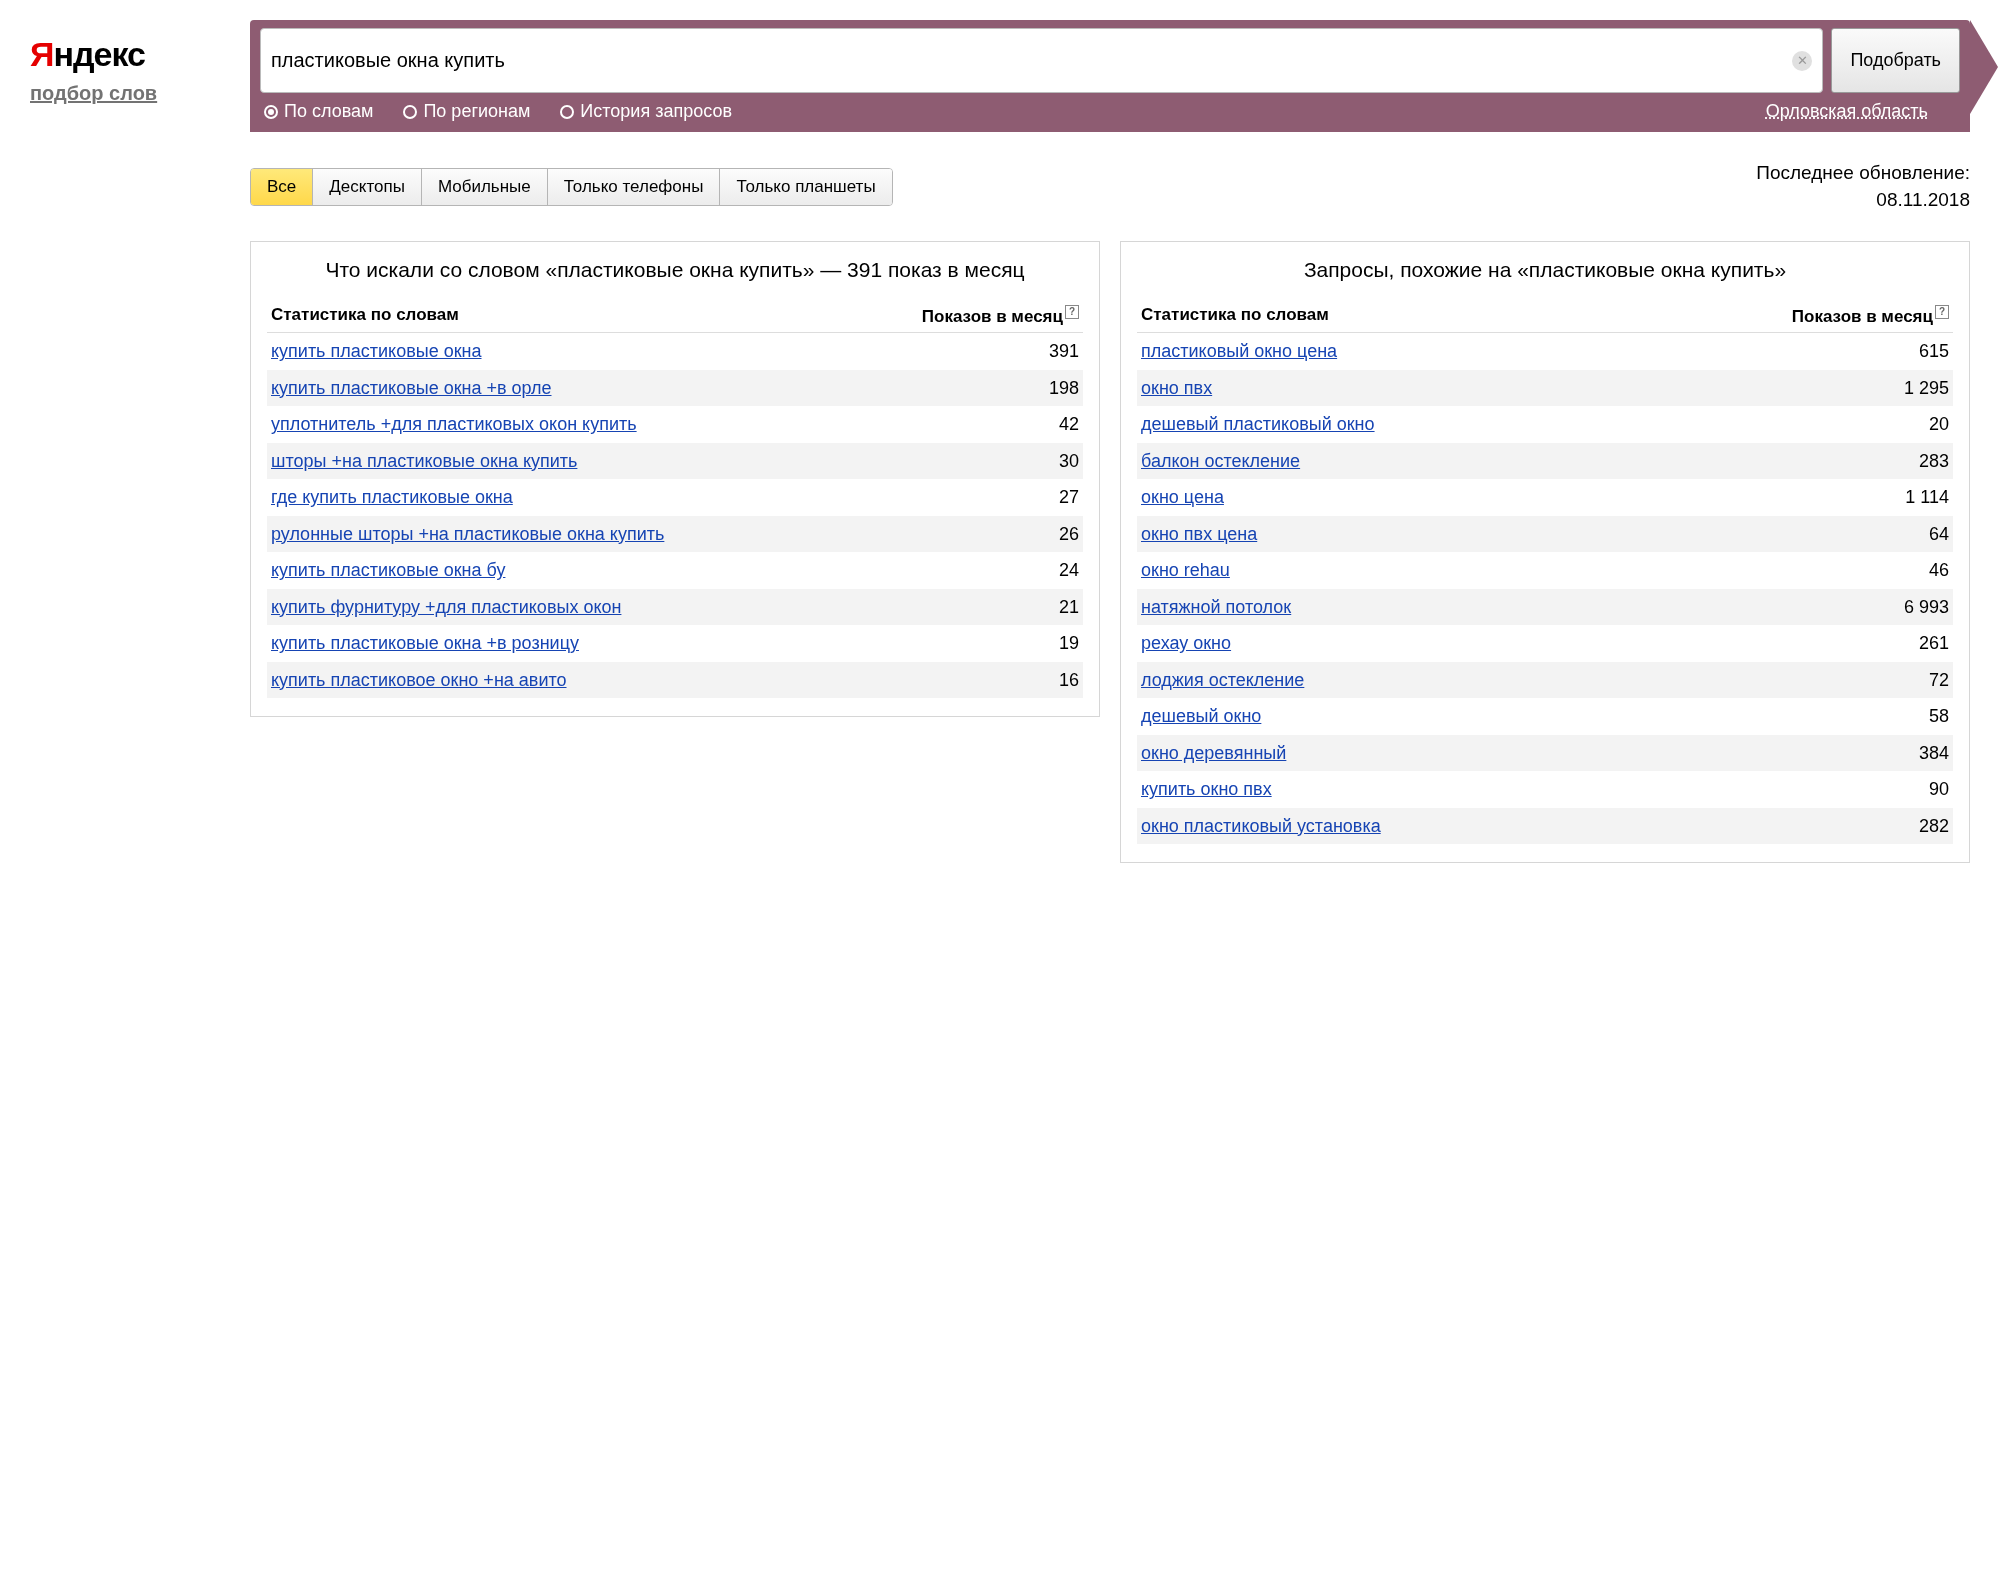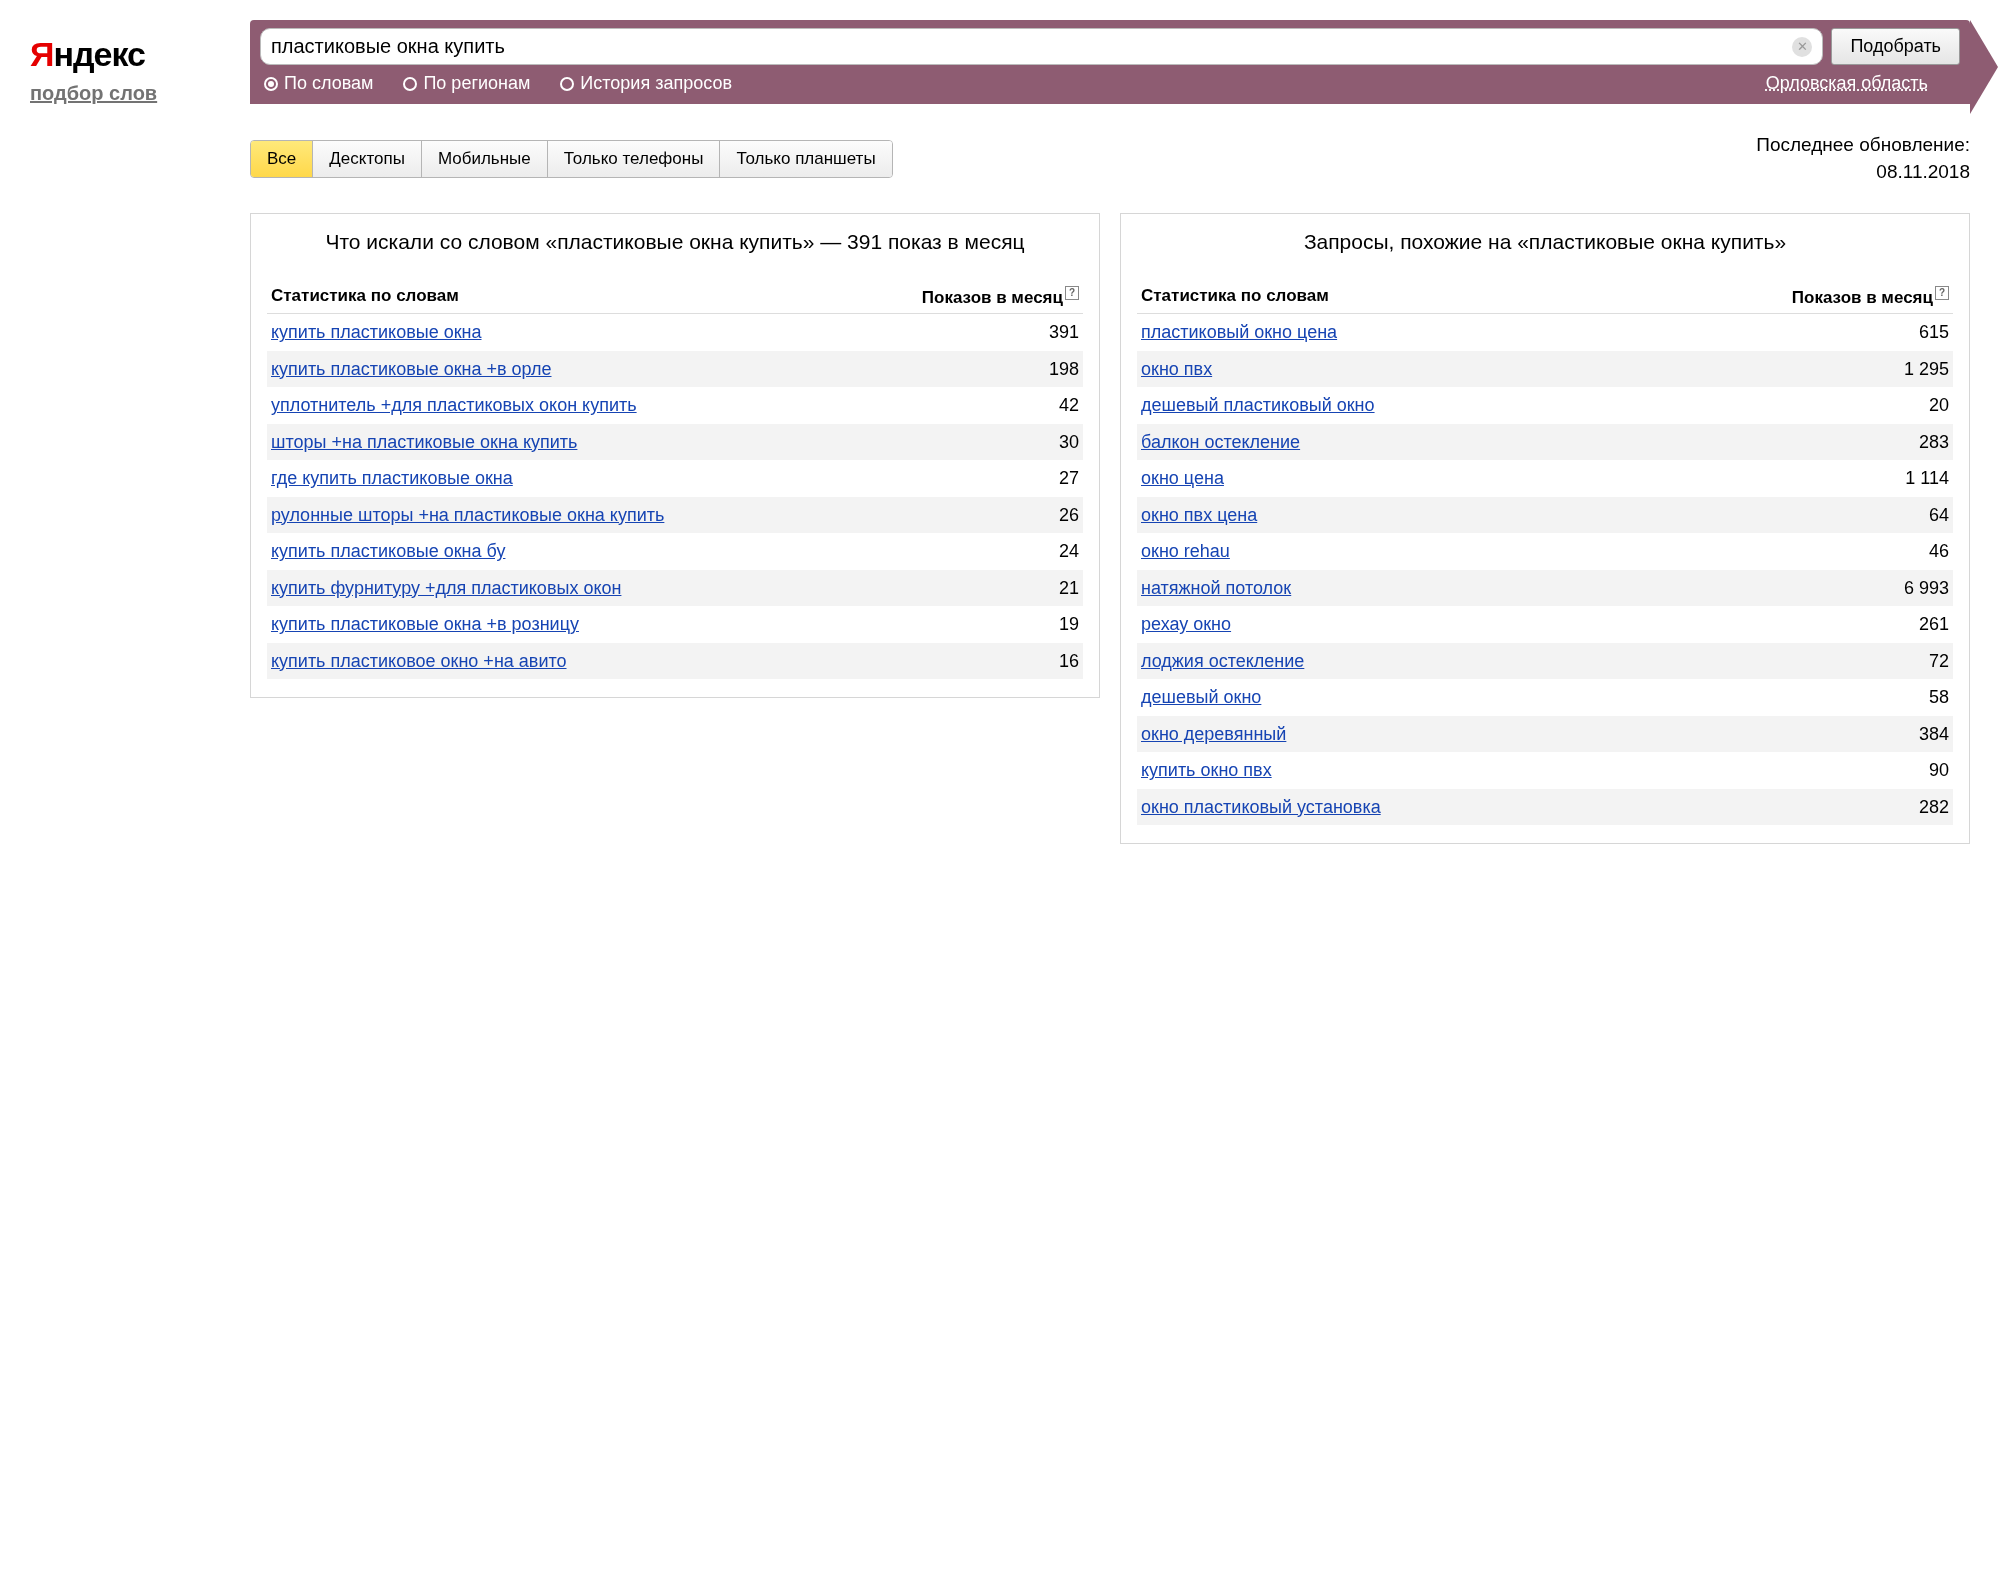--- a/index.html
+++ b/index.html
@@ -60,24 +60,24 @@
   .search-row {
     display: flex;
     align-items: stretch;
     gap: 8px;
   }
   .search-input-wrap {
     flex: 1;
     position: relative;
     background: #fff;
     border: 1px solid #bbb;
-    border-radius: 10px;
+    border-radius: 4px;
     display: flex;
     align-items: center;
-    padding: 6px 10px;
+    padding: 20px 10px;
     gap: 48px;
   }
   .search-input {
     border: none;
     outline: none;
     font-size: 20px;
     flex: 1;
     background: transparent;
   }
   .clear-btn {
@@ -177,21 +177,21 @@
   .panel {
     border: 1px solid #d6d6d6;
     flex: 1;
     min-width: 0;
     padding: 14px 16px 18px 16px;
   }
   .panel-title {
     text-align: center;
     font-size: 21px;
     line-height: 1.35;
-    margin-bottom: 23px;
+    margin-bottom: 14px;
     padding: 0 8px;
   }
   table.stats {
     width: 100%;
     border-collapse: collapse;
   }
   table.stats th {
     text-align: left;
     font-size: 17px;
     font-weight: bold;

